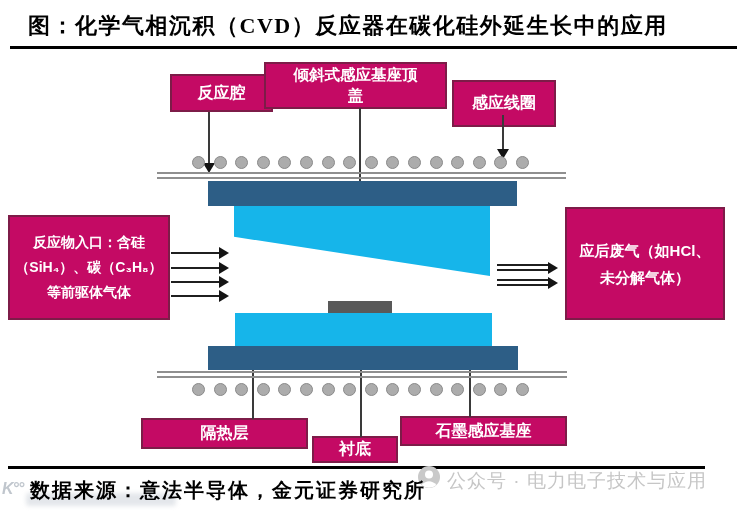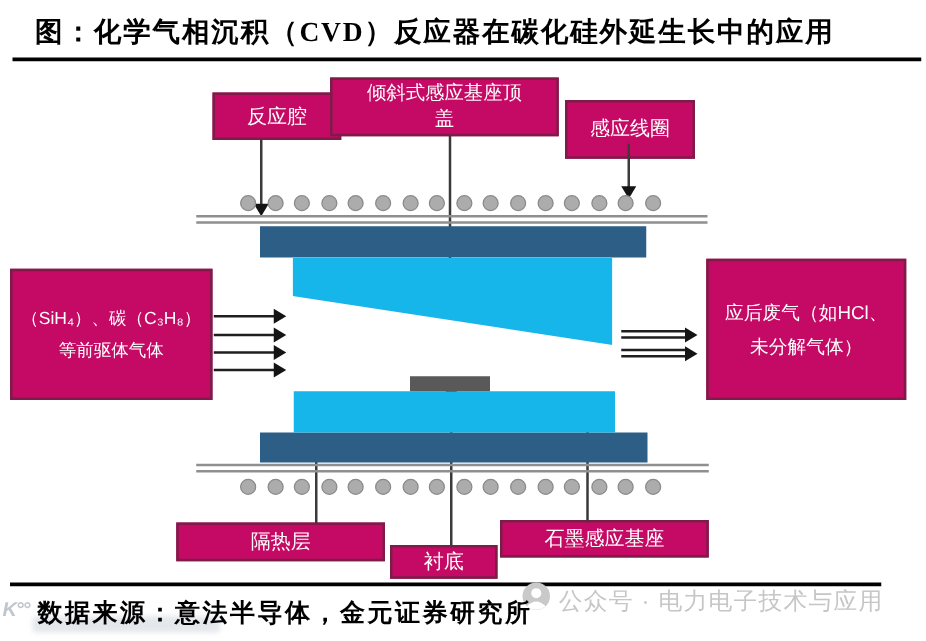--- a/index.html
+++ b/index.html
@@ -21,21 +21,21 @@
   }
   .fig-title{
     position:absolute;left:28px;top:11px;width:700px;
     font-family:"Liberation Serif",serif;font-weight:bold;font-size:22px;
     letter-spacing:1.5px;color:#000;white-space:nowrap;
   }
   .rule{position:absolute;background:#000;}
   .callout{
     position:absolute;box-sizing:border-box;
     background:var(--callout-fill);border:2px solid var(--callout-border);
-    color:#fff;font-weight:normal;text-align:center;
+    color:#fff;font-weight:bold;text-align:center;
     display:flex;flex-direction:column;align-items:center;justify-content:center;
   }
   .callout .ln{white-space:nowrap;}
   .vline{position:absolute;width:2px;background:var(--line-dark);}
   .hshaft{position:absolute;height:2px;background:#1F1F1F;}
   .dshaft{position:absolute;height:7px;box-sizing:border-box;
     border-top:2px solid #1F1F1F;border-bottom:2px solid #1F1F1F;background:transparent;}
   .ah{position:absolute;width:0;height:0;}
   .ah.down{border-left:6px solid transparent;border-right:6px solid transparent;border-top:10px solid #141414;}
   .ah.up{border-left:6px solid transparent;border-right:6px solid transparent;border-bottom:10px solid #141414;}
@@ -82,20 +82,21 @@
   </div>
   <div class="callout" style="left:264px;top:62px;width:183px;height:47px;font-size:15.5px;line-height:1.35;">
     <div class="ln">倾斜式感应基座顶</div>
     <div class="ln">盖</div>
   </div>
   <div class="callout" style="left:452px;top:68px;width:104px;height:47px;font-size:16px;margin-top:12px;">
     <div class="ln">感应线圈</div>
   </div>
 
   <div class="callout" style="left:8px;top:215px;width:162px;height:105px;font-size:14px;line-height:1.8;">
+    <div class="ln">反应物入口：含硅</div>
     <div class="ln">（SiH₄）、碳（C₃H₈）</div>
     <div class="ln">等前驱体气体</div>
   </div>
   <div class="callout" style="left:565px;top:207px;width:160px;height:113px;font-size:15px;line-height:1.8;">
     <div class="ln">应后废气（如HCl、</div>
     <div class="ln">未分解气体）</div>
   </div>
 
   <div class="callout" style="left:141px;top:418px;width:167px;height:31px;font-size:16px;">
     <div class="ln">隔热层</div>

